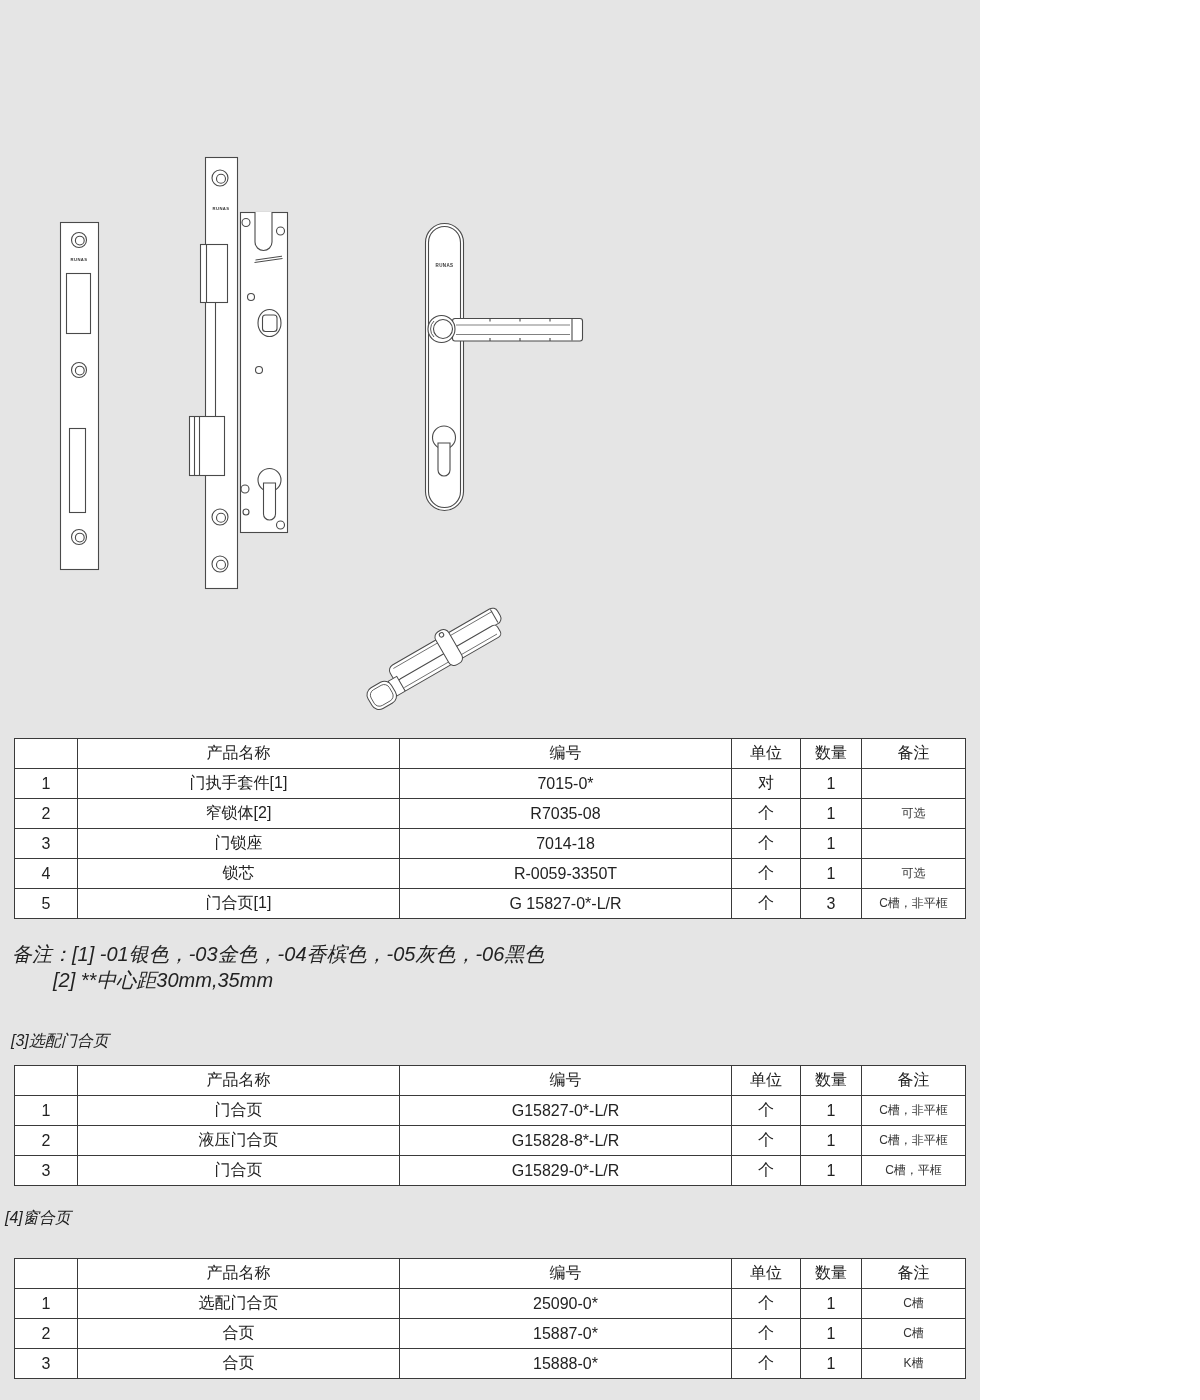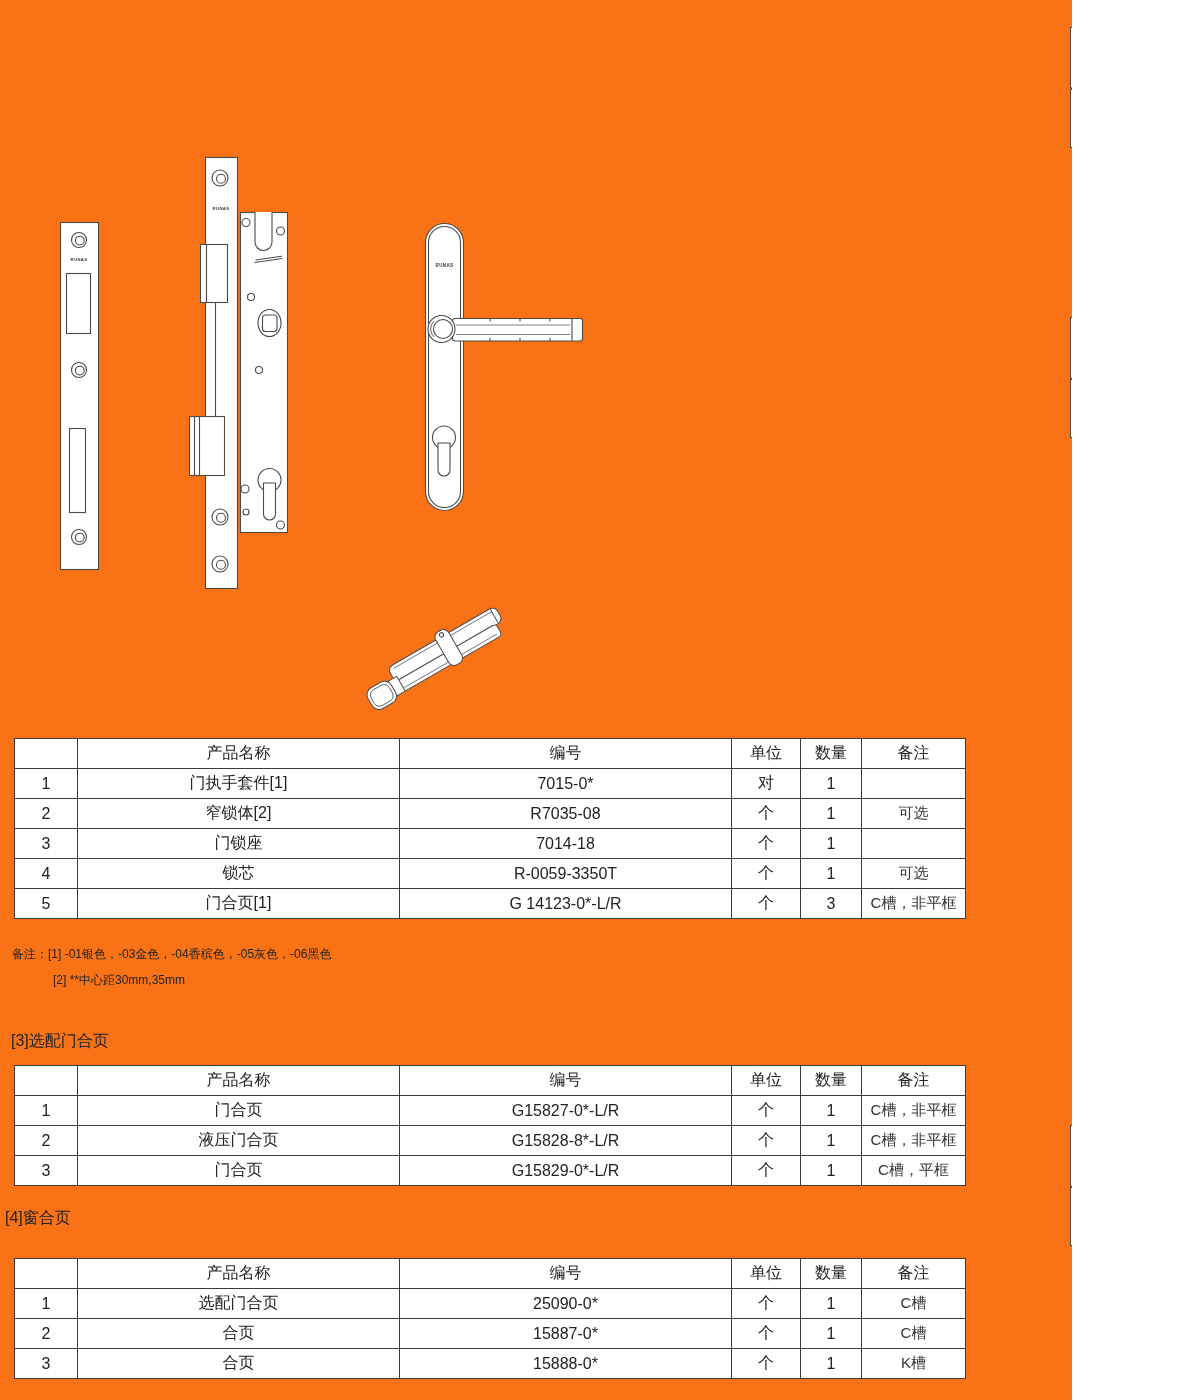--- a/index.html
+++ b/index.html
@@ -1,35 +1,35 @@
 <!DOCTYPE html>
 <html><head>
 <meta charset="utf-8">
 <style>
   html,body { margin:0; padding:0; background:#fff; }
   .page {
-    position:relative; width:1072px; height:1400px; background:#f97316;
+    position:relative; width:980px; height:1400px; background:#e5e5e5;
     font-family:"Liberation Sans","DejaVu Sans",sans-serif; color:#222;
     overflow:hidden;
   }
   .drawing { position:absolute; }
   .parts-table {
     position:absolute; border-collapse:collapse; table-layout:fixed;
     background:#fff;
   }
   .parts-table td {
     border:1px solid #3a3a3a; text-align:center; vertical-align:middle;
     height:29px; font-size:16px; padding:0 2px; overflow:hidden; white-space:nowrap;
   }
   .parts-table tr.hdr td { font-size:16px; color:#222; }
-  .parts-table td.c-remark { font-size:15px; color:#333; }
-  .note-block { position:absolute; font-size:12px; color:#222; line-height:26px; }
+  .parts-table td.c-remark { font-size:12px; color:#333; }
+  .note-block { position:absolute; font-size:20px; color:#222; line-height:26px;font-style:italic; }
   .note-line { white-space:pre; }
   .note-indent { padding-left:41px; }
-  .section-label { position:absolute; font-size:16px; color:#222; }
+  .section-label { position:absolute; font-size:16px; color:#222;font-style:italic; }
   svg { display:block; }
 </style>
 </head>
 <body>
 
 <div class="page">
 
   <svg width="0" height="0" style="position:absolute" aria-hidden="true">
     <defs>
       <g id="hinge" stroke="#4a4a4a" stroke-width="1" fill="none">
@@ -214,21 +214,21 @@
       <td>4</td>
       <td>锁芯</td>
       <td>R-0059-3350T</td>
       <td>个</td>
       <td>1</td>
       <td class="c-remark">可选</td>
     </tr>
     <tr>
       <td>5</td>
       <td>门合页[1]</td>
-      <td>G 14123-0*-L/R</td>
+      <td>G 15827-0*-L/R</td>
       <td>个</td>
       <td>3</td>
       <td class="c-remark">C槽，非平框</td>
     </tr>
   </tbody>
     </table>
 
   <div class="note-block" style="left:12px;top:941px">
     <div class="note-line"><span>备注：</span><span>[1] -01银色，-03金色，-04香槟色，-05灰色，-06黑色</span></div>
     <div class="note-line note-indent"><span>[2] **中心距30mm,35mm</span></div>

